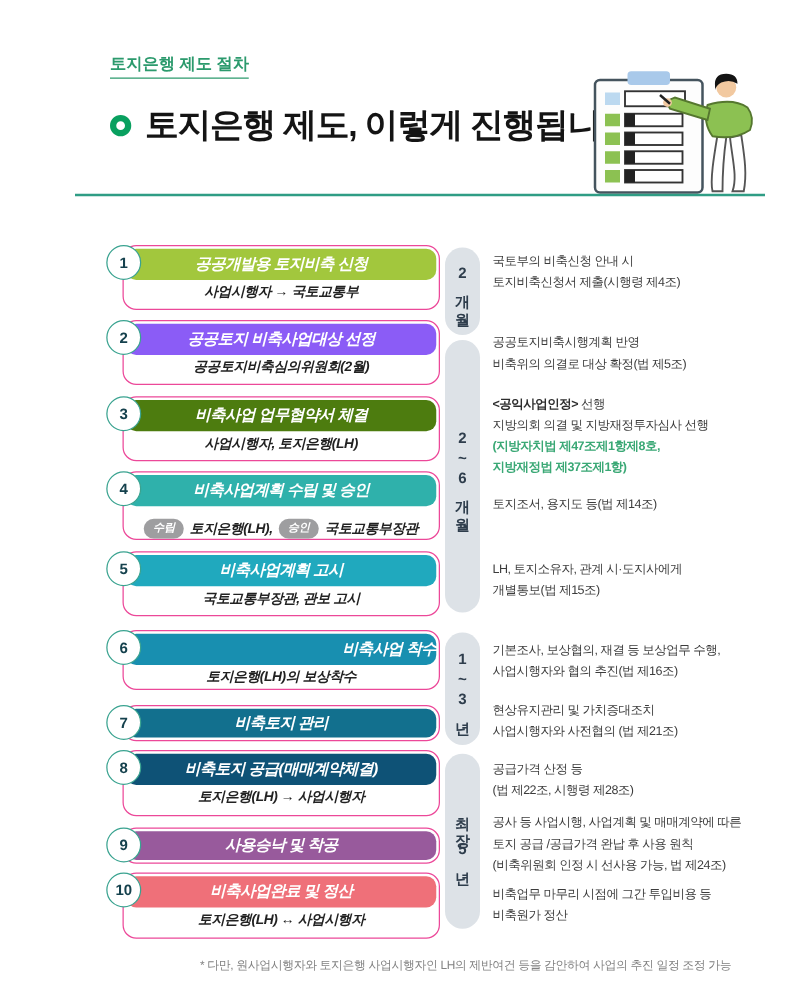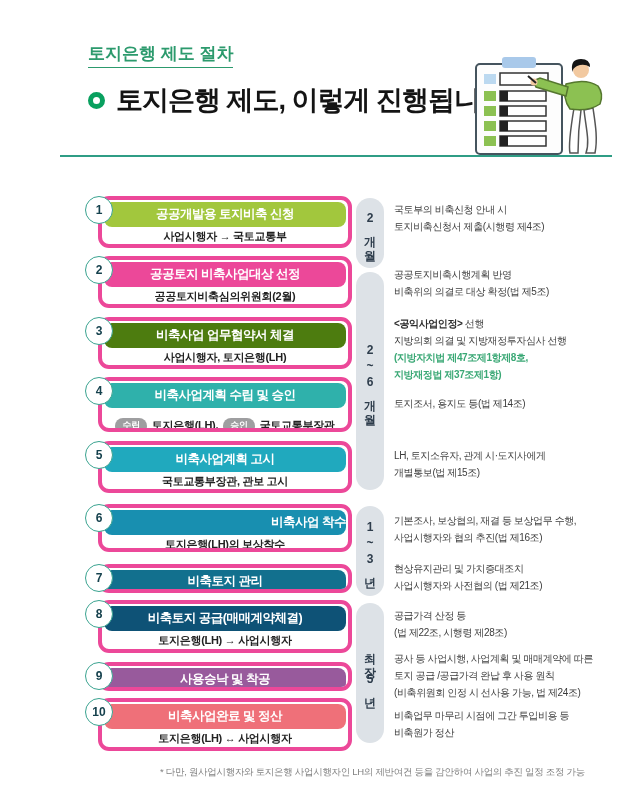--- a/index.html
+++ b/index.html
@@ -4,21 +4,21 @@
 <style>
   * { margin:0; padding:0; box-sizing:border-box; }
   body { background:#e8e8e8; font-family:"Liberation Sans","DejaVu Sans",sans-serif; }
   .page {
     position:relative; width:640px; height:797px; background:#ffffff;
     margin:0 auto; overflow:hidden;
   }
   
   .breadcrumb {
     position:absolute; left:88px; top:42px;
-    font-size:17px; font-weight:bold; color:#2c9a6d;
+    font-size:13px; font-weight:bold; color:#2c9a6d;
     border-bottom:1.5px solid #2c9a6d; padding-bottom:2px;
   }
   .title-row { position:absolute; left:88px; top:82px; display:flex; align-items:center; gap:11px; }
   .title-bullet {
     width:17px; height:17px; border-radius:50%;
     border:5px solid #09a05f; background:#ffffff; flex:0 0 auto;
   }
   .page-title { font-size:27px; font-weight:900; color:#141414; letter-spacing:-1px; }
   .divider { position:absolute; left:60px; top:155px; width:552px; height:2px; background:#2f9d85; }
   .hero { position:absolute; left:462px; top:54px; width:156px; height:102px; }
@@ -26,22 +26,22 @@
   
   .step { position:absolute; left:98px; width:254px; }
   .step-num {
     position:absolute; left:-13px; width:28px; height:28px; border-radius:50%;
     background:#ffffff; border:1.5px solid #3aa390; z-index:3;
     display:flex; align-items:center; justify-content:center;
     font-size:12px; font-weight:bold; color:#15414d;
   }
   .step-card {
     position:relative; width:100%; height:100%;
-    background:#ffffff; border:4px solid #ec4899; border-radius:11px;
-    overflow:hidden; z-index:1;
+    background:#ffffff; border:1px solid #ec4899; border-radius:11px;
+    overflow:hidden; z-index:1;font-style:italic;
   }
   .step-bar {
     margin:2px 2px 0 2px; height:25px; border-radius:8px;
     display:flex; align-items:center; justify-content:center;
   }
   .step-bar span { color:#ffffff; font-size:12.5px; font-weight:bold; letter-spacing:-0.5px; }
   .step-sub {
     height:18px; display:flex; align-items:center; justify-content:center; gap:5px;
     font-size:11px; font-weight:600; color:#222222; letter-spacing:-0.3px;
   }
@@ -135,21 +135,21 @@
         </div>
       <div class="step-sub">사업시행자 → 국토교통부</div>
     </div>
   </div>
 
   <div class="step" style="top:256px;height:52px">
     <div class="step-num">
         <span>2</span>
       </div>
     <div class="step-card">
-      <div class="step-bar" style="background: #ec4899;">
+      <div class="step-bar" style="background: #8b5cf6;">
           <span>공공토지 비축사업대상 선정</span>
         </div>
       <div class="step-sub">공공토지비축심의위원회(2월)</div>
     </div>
   </div>
 
   <div class="step" style="top:317px;height:52px">
     <div class="step-num">
         <span>3</span>
       </div>

